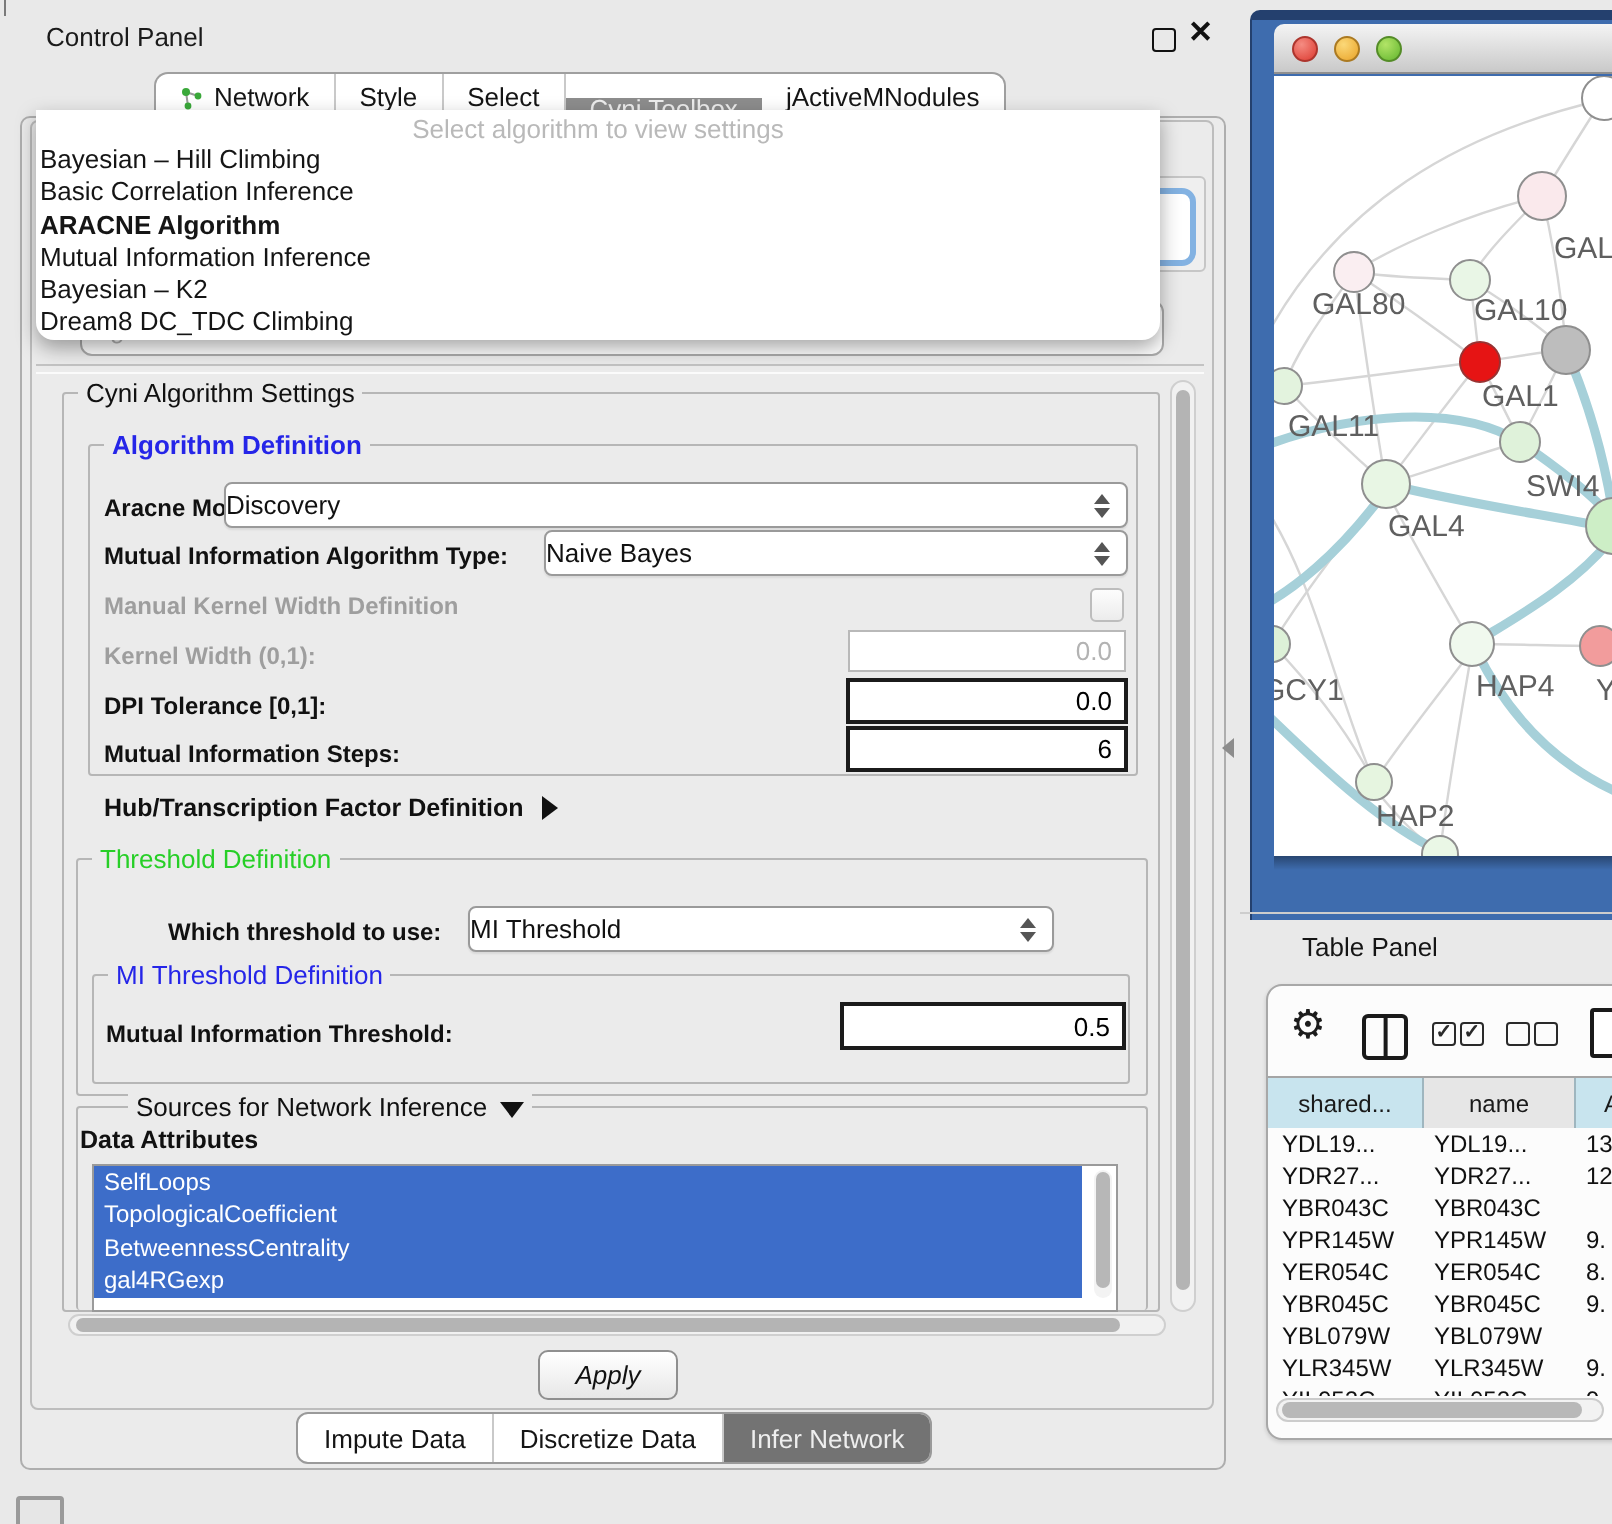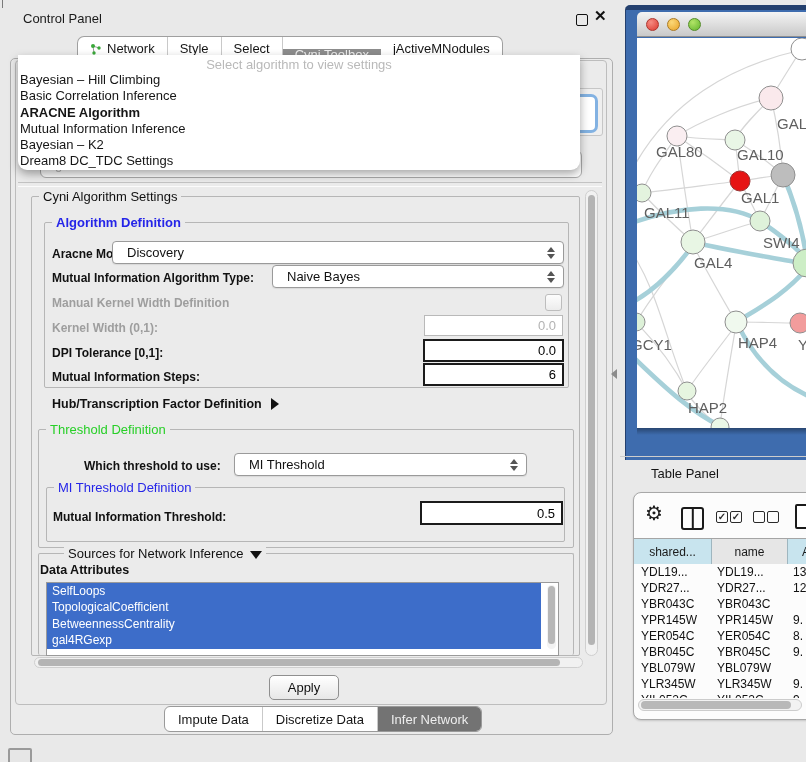--- a/index.html
+++ b/index.html
@@ -47,21 +47,21 @@
   .dd-item.bold{font-weight:bold;}
 
   
   .fieldset{position:absolute;border:1px solid #b6b6b6;border-radius:2px;}
   .legend{position:absolute;top:-8px;left:7px;background:#ebebeb;padding:0 4px;font-size:13px;
           white-space:nowrap;}
   .lbl{position:absolute;font-size:12px;font-weight:bold;color:#111;white-space:nowrap;}
   .lbl.dis{color:#9e9e9e;}
 
   .combo{position:absolute;background:#fff;border:1px solid #9a9a9a;border-radius:4px;
-         font-size:13px;display:flex;align-items:center;padding-left:14px;box-sizing:border-box;
+         font-size:13px;display:flex;align-items:center;box-sizing:border-box;
          box-shadow:0 1px 1px rgba(0,0,0,.08);}
   .spin{position:absolute;right:8px;top:50%;transform:translateY(-50%);display:flex;
         flex-direction:column;gap:2px;}
   .spin i{display:block;width:0;height:0;border-left:4px solid transparent;border-right:4px solid transparent;}
   .spin .up{border-bottom:5px solid #555;}
   .spin .dn{border-top:5px solid #555;}
 
   .tinput{position:absolute;box-sizing:border-box;font-family:"Liberation Sans",sans-serif;
           font-size:13px;text-align:right;padding-right:6px;background:#fff;outline:none;}
   .tinput.hard{border:2px solid #1b1b1b;color:#000;}
@@ -88,24 +88,24 @@
   
   .vscroll{left:585px;top:190px;width:13px;height:466px;background:#f1f1f1;border:1px solid #cfcfcf;
            border-radius:7px;box-sizing:border-box;}
   .vscroll i{position:absolute;left:2px;top:4px;width:7px;height:450px;background:#b4b4b4;border-radius:4px;}
   .hscroll{left:34px;top:657px;width:549px;height:11px;background:#f1f1f1;border:1px solid #cfcfcf;
            border-radius:6px;box-sizing:border-box;}
   .hscroll i{position:absolute;left:3px;top:1px;width:522px;height:7px;background:#b4b4b4;border-radius:4px;}
 
   .apply-btn{left:269px;top:675px;width:68px;height:23px;border:1px solid #8f8f8f;border-radius:5px;
              background:linear-gradient(#ffffff,#e7e7e7);font-size:13px;display:flex;
-             align-items:center;justify-content:center;}
+             align-items:center;justify-content:center;font-style:italic;}
 
   .btabstrip{left:148px;top:706px;height:24px;display:flex;align-items:stretch;background:#fff;
-             border:1px solid #9a9a9a;border-radius:6px;overflow:hidden;font-size:13px;z-index:3;margin-left:16px;}
+             border:1px solid #9a9a9a;border-radius:6px;overflow:hidden;font-size:13px;z-index:3;}
   .btab{display:flex;align-items:center;padding:0 13px;border-right:1px solid #c9c9c9;color:#151515;}
   .btab:last-child{border-right:none;}
   .btab.selected{background:#737373;color:#eeeeee;text-align:right;}
 
   .mini-icon{left:8px;top:748px;width:20px;height:18px;border:2px solid #9a9a9a;border-radius:2px;
              background:#e6e6e6;}
 
   
   .net-frame{left:625px;top:5px;width:181px;height:450px;background:#3e6cae;
              border-top:5px solid #24406e;border-left:1px solid #24406e;border-radius:5px 0 0 0;}
@@ -190,21 +190,21 @@
 <div class="abs frag-combo">galFiltered.sif default node</div>
 <div class="abs groove"></div>
 
 <div class="abs dropdown">
   <div class="dd-hint">Select algorithm to view settings</div>
   <div class="dd-item">Bayesian – Hill Climbing</div>
   <div class="dd-item">Basic Correlation Inference</div>
   <div class="dd-item bold">ARACNE Algorithm</div>
   <div class="dd-item">Mutual Information Inference</div>
   <div class="dd-item">Bayesian – K2</div>
-  <div class="dd-item">Dream8 DC_TDC Settings</div>
+  <div class="dd-item">Dream8 DC_TDC Climbing</div>
 </div>
 
 <div class="fieldset" style="left:31px;top:196px;width:547px;height:458px;">
   <span class="legend" style="color:#111;">Cyni Algorithm Settings</span>
 </div>
 
 <div class="fieldset" style="left:44px;top:222px;width:523px;height:164px;font-weight:bold;">
   <span class="legend" style="color:#2525e8;">Algorithm Definition</span>
 </div>
 

